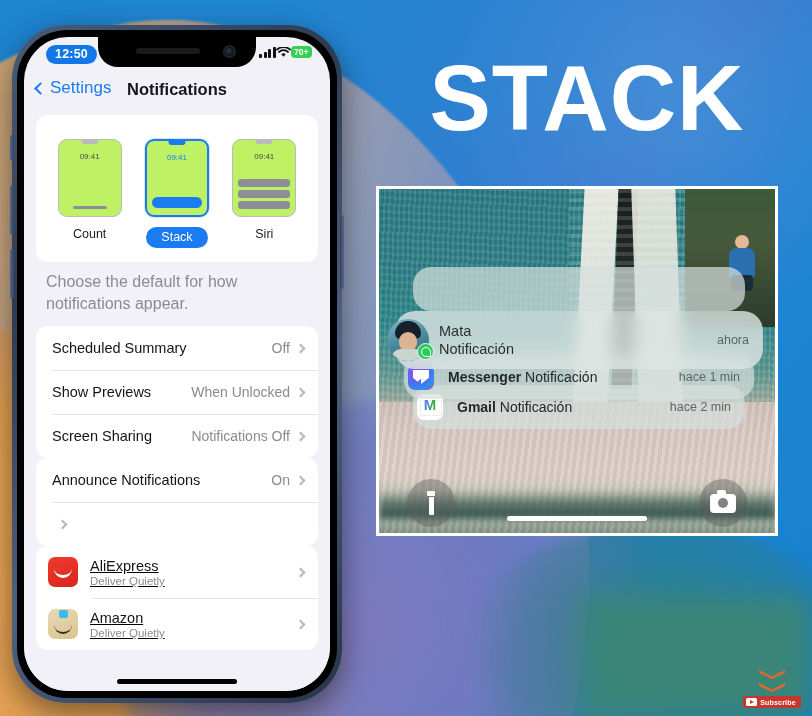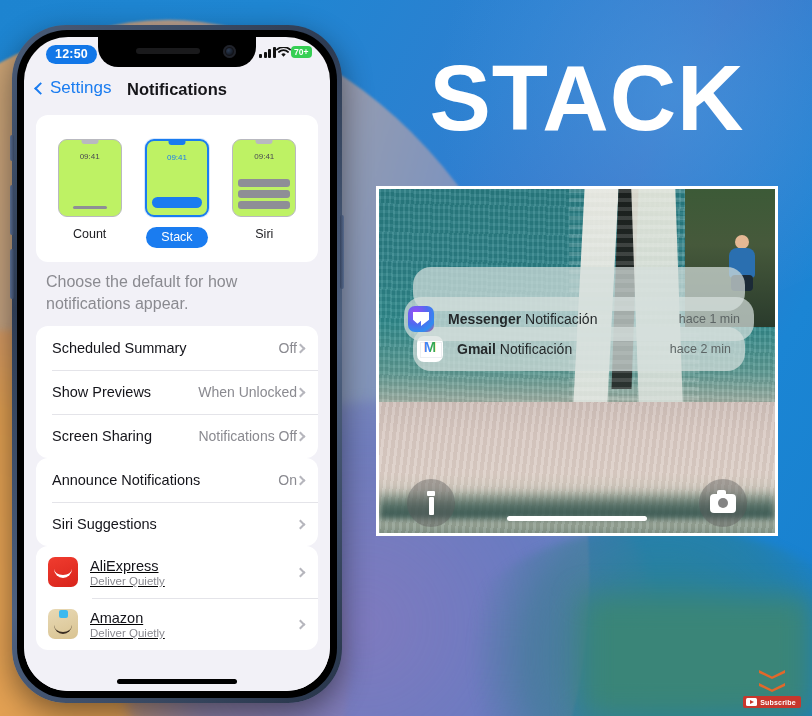--- a/index.html
+++ b/index.html
@@ -199,21 +199,21 @@
   
   .row {
     display: flex; align-items: center; min-height: 44px;
     padding: 0 14px 0 16px; position: relative; cursor: pointer;
   }
   .row + .row::before {
     content:''; position:absolute; left: 16px; right: 0; top: 0; height: 1px;
     background: #e4e4e9;
   }
   .row-label { font-size: 14.5px; color: #14141a; flex: 1; }
-  .row-value { font-size: 14px; color: #8a8a90; }
+  .row-value { font-size: 14px; color: #8a8a90; margin-right: 7px; }
   .chev {
     width: 7px; height: 7px; border-top: 2px solid #b6b6bd; border-right: 2px solid #b6b6bd;
     transform: rotate(45deg); flex: none;
   }
   
   .approw { min-height: 52px; padding-left: 12px; }
   .approw + .approw::before { left: 56px; }
   .appicon {
     width: 30px; height: 30px; border-radius: 7px; margin-right: 12px; flex: none;
     position: relative; overflow: hidden;
@@ -542,21 +542,20 @@
             </div>
           </div>
 
           <div class="card">
             <div class="row">
               <span class="row-label">Announce Notifications</span>
               <span class="row-value">On</span>
               <span class="chev"></span>
             </div>
             <div class="row">
-              <span class="row-label">Siri Suggestions</span>
               <span class="row-value"></span>
               <span class="chev"></span>
             </div>
           </div>
 
           <div class="card">
             <div class="row approw">
               <span class="appicon ic-ali"></span>
               <span class="app-text">
                 <span class="app-name">AliExpress</span>
@@ -600,20 +599,33 @@
       </div>
       <div class="shore"></div>
       <div class="shore-noise"></div>
       <div class="shore-dark"></div>
     </div>
 
     <div class="notif-stack">
 
       <div class="n-bot" style="order:3"></div>
 
+      <div class="n-top">
+        <div class="n-avatar">
+          <span class="hair"></span>
+            <span class="face"></span>
+            <span class="shoulder"></span>
+        </div>
+        <div class="wa-badge"></div>
+        <div class="n-textwrap">
+          <div class="n-title">Mata</div>
+          <div class="n-sub">Notificación</div>
+        </div>
+        <div class="n-time">ahora</div>
+      </div>
 
       <div class="n-mid">
         <div class="n-appicon ic-msgr"></div>
         <div class="n-inline">
           <b>Messenger</b>
           <span>Notificación</span>
         </div>
         <div class="n-time">hace 1 min</div>
       </div>
 

